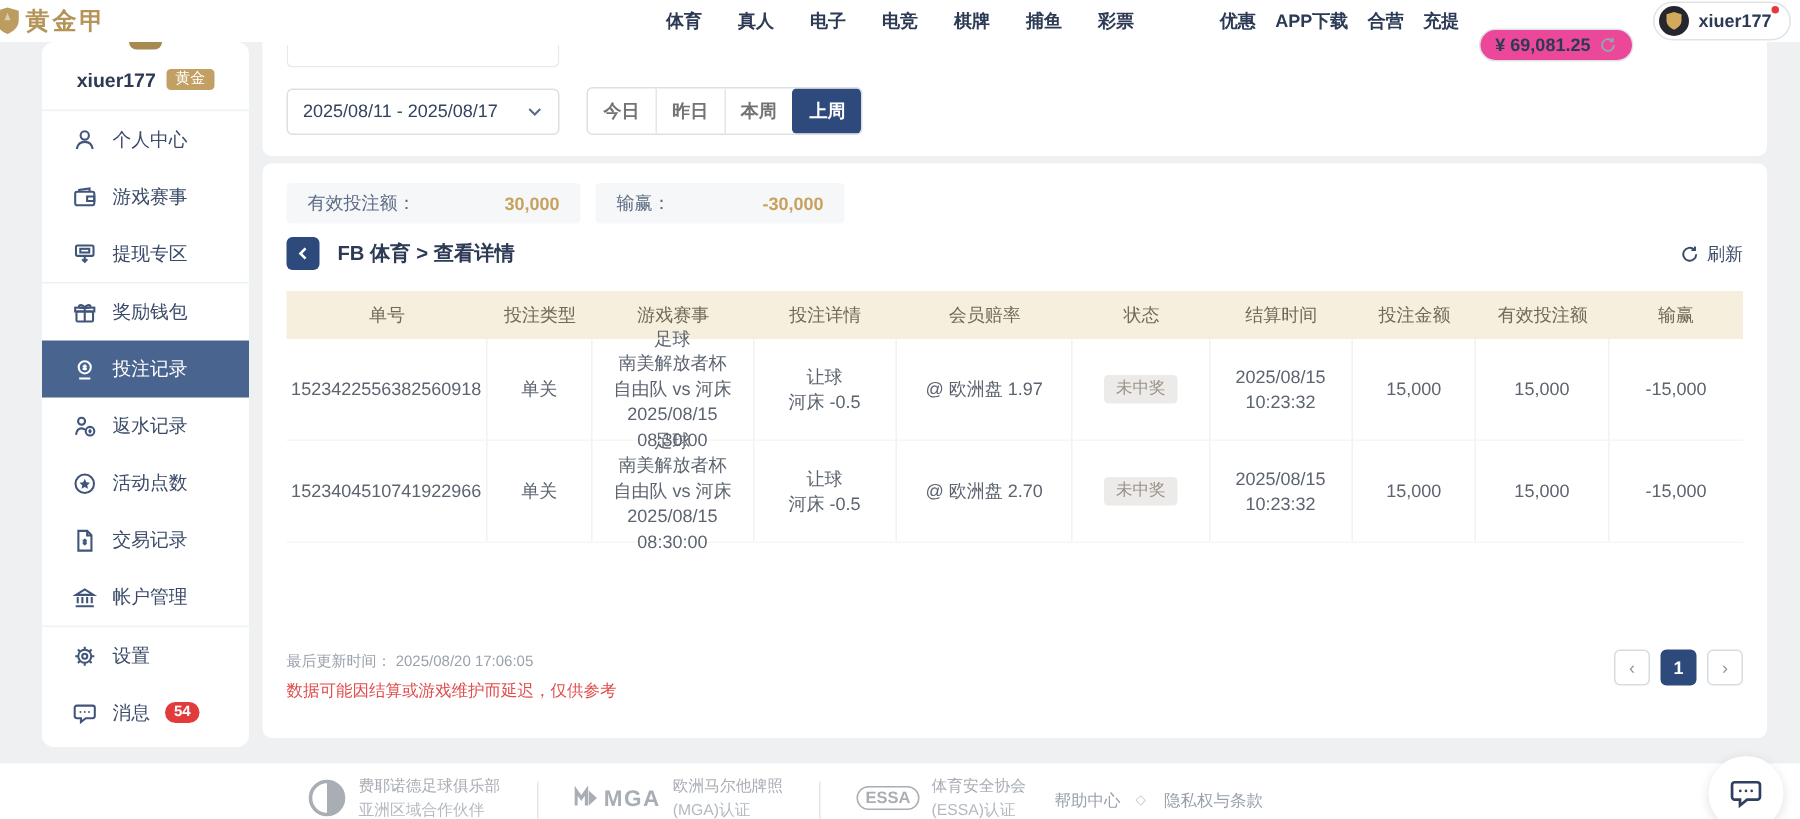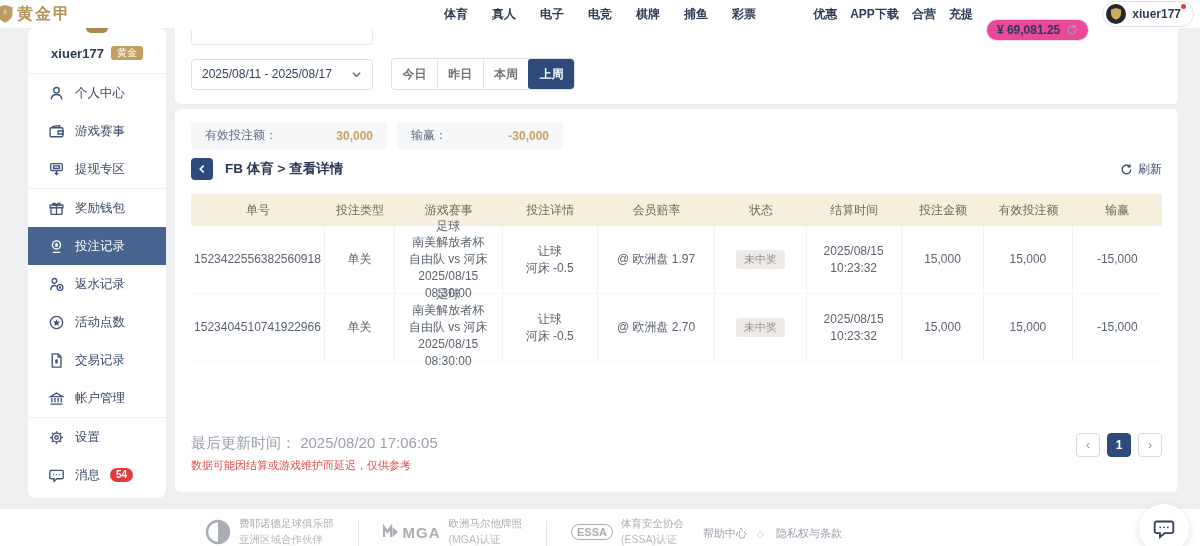--- a/index.html
+++ b/index.html
@@ -66,21 +66,21 @@
   .th { font-size:12px; color:#6f6a56; text-align:center; }
   .tr { display:flex; height:68px; border-bottom:1px solid #f5f6f7; background:#fff; }
   .td { display:flex; align-items:center; justify-content:center; text-align:center; font-size:12px; color:#5c6470; border-right:1px solid #f1f2f4; line-height:1.4; }
   .td:last-child { border-right:none; }
   .ml { white-space:pre-line; }
   .c0{width:13.8%;} .c1{width:7.2%;} .c2{width:11.1%;} .c3{width:9.8%;} .c4{width:12.1%;}
   .c5{width:9.4%;} .c6{width:9.8%;} .c7{width:8.5%;} .c8{width:9.1%;} .c9{width:9.2%;}
   .badge-status { background:#ecebe9; color:#9a9188; font-size:11px; padding:4px 8px; border-radius:3px; line-height:1; }
 
   .note { position:absolute; left:16px; top:325px; }
-  .note-updated { font-size:15px; color:#9aa1ac; }
+  .note-updated { font-size:10px; color:#9aa1ac; }
   .note-warn { font-size:11px; color:#e14d4d; margin-top:5px; }
 
   .pagination { position:absolute; right:16px; top:324px; display:flex; gap:7px; }
   .pg-btn { width:24px; height:24px; border:1px solid #d8dce1; border-radius:4px; background:#fff; color:#8b94a1; font-size:12px; display:flex; align-items:center; justify-content:center; cursor:pointer; }
   .pg-btn.active { background:#2e4a7d; border-color:#2e4a7d; color:#fff; font-weight:bold; }
 
   
   .footer { position:absolute; left:0; top:509px; width:1200px; height:60px; background:#fff; }
   .certs { position:absolute; left:205px; top:8px; display:flex; align-items:flex-start; gap:0; }
   .cert { display:flex; align-items:center; gap:8px; padding:0 24px; }

